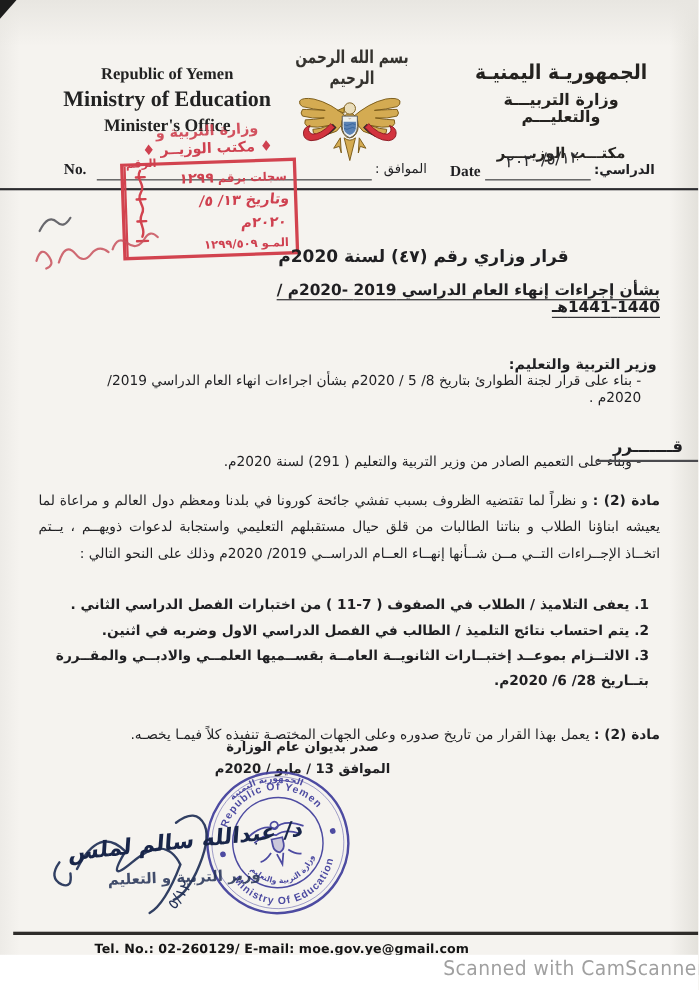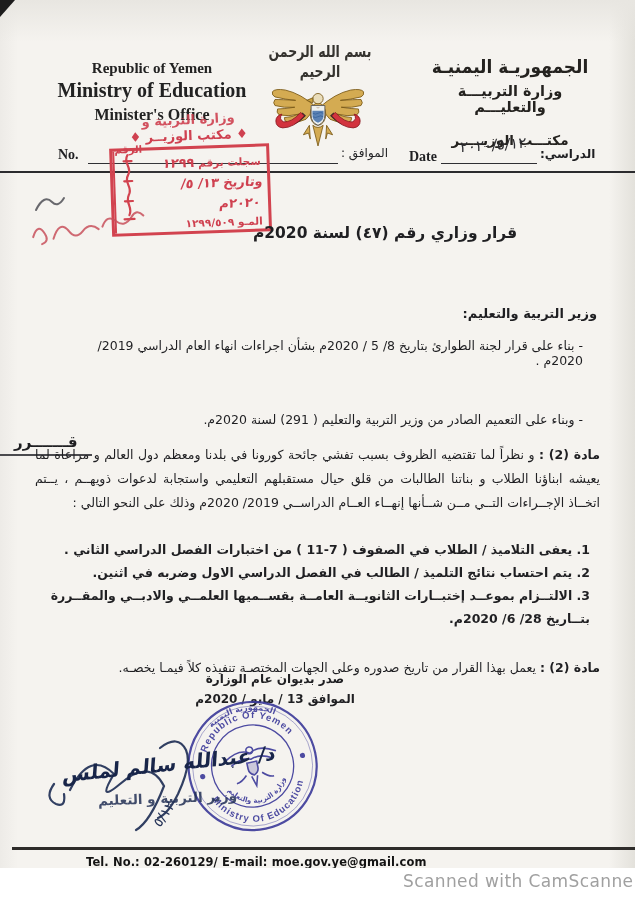--- a/index.html
+++ b/index.html
@@ -41,24 +41,24 @@
   .reg-box{margin-top:3px;border:3px solid #d2434f;height:82px;display:flex;flex-direction:row;position:relative;background:rgba(255,255,255,0.04);}
   .reg-col{width:24px;border-left:2.5px solid #d2434f;position:relative;}
   .reg-num-label{position:absolute;top:-7px;right:-4px;font-size:10px;font-weight:bold;background:transparent;}
   .reg-main{flex:1;padding:4px 6px 2px 2px;font-size:10.5px;font-weight:bold;line-height:1.6;}
   .reg-main .hand{font-size:13px;transform:skewX(-8deg);display:inline-block;}
   .scribble{pointer-events:none;}
   
   .title{left:150px;top:224px;width:470px;text-align:center;font-size:15.5px;font-weight:bold;direction:rtl;}
   .subject{left:150px;top:256px;width:450px;text-align:right;font-size:14px;font-weight:bold;direction:rtl;text-decoration:underline;text-underline-offset:4px;}
   
-  .salutation{left:300px;top:306px;right:38px;text-align:right;font-size:13px;font-weight:bold;direction:rtl;}
+  .salutation{left:300px;top:324px;right:38px;text-align:right;font-size:13px;font-weight:bold;direction:rtl;}
   .pre1{left:60px;top:338px;right:52px;text-align:right;font-size:12.5px;direction:rtl;}
   .pre2{left:45px;top:376px;right:52px;text-align:right;font-size:12.5px;direction:rtl;margin-top:36px;}
-  .qarar{left:0;top:432px;width:635px;text-align:left;}
+  .qarar{left:0;top:396px;width:635px;text-align:right;}
   .qarar span{display:inline-block;font-size:15px;font-weight:bold;border-bottom:2px solid #4a4a4e;padding:0 14px 3px;direction:rtl;}
   .art1{left:35px;top:443px;width:565px;font-size:12.5px;line-height:1.9;direction:rtl;text-align:justify;}
   .art1 b{font-weight:bold;}
   .list{left:45px;top:538px;width:545px;font-size:12.5px;line-height:1.85;direction:rtl;text-align:right;font-weight:bold;}
   .art2{left:35px;top:660px;width:565px;font-size:12.5px;direction:rtl;text-align:right;}
   .issued{left:150px;top:670px;width:250px;text-align:center;font-size:12px;font-weight:bold;line-height:1.65;direction:rtl;}
   
   .round-stamp{left:183px;top:696px;transform:rotate(-12deg);opacity:.92;}
   .sig-flourish{left:40px;top:728px;}
   .sig-name{left:62px;top:752px;font-size:20px;font-weight:bold;color:#182549;transform:rotate(-6deg) skewX(-10deg);direction:rtl;white-space:nowrap;}
@@ -143,20 +143,21 @@
   </div>
 
   <svg class="abs scribble" style="left:26px;top:200px;transform:rotate(-7deg);" width="130" height="48" viewBox="0 0 130 48">
     <path d="M6 30 q6 -14 12 -2 q4 8 -4 10 M26 34 q8 -18 16 -6 q6 10 14 2 q8 -8 16 0 M76 28 q6 -12 14 -4 q8 8 16 -2 q6 -8 12 0" stroke="#c8505c" stroke-width="2" fill="none" stroke-linecap="round" opacity=".85"></path>
   </svg>
   <svg class="abs scribble" style="left:30px;top:186px;" width="40" height="34" viewBox="0 0 40 34">
     <path d="M6 24 q8 -16 16 -8 q6 6 12 -4" stroke="#45454c" stroke-width="2" fill="none" stroke-linecap="round" opacity=".8"></path>
   </svg>
 
   <div class="abs title">قرار وزاري رقم (٤٧) لسنة 2020م</div>
+  <div class="abs subject">بشأن إجراءات إنهاء العام الدراسي 2019 -2020م / 1440‏-‏1441هـ</div>
 
   <div class="abs salutation">وزير التربية والتعليم:</div>
   <div class="abs pre1">- بناء على قرار لجنة الطوارئ بتاريخ 8/ 5 / 2020م بشأن اجراءات انهاء العام الدراسي 2019/ 2020م .</div>
   <div class="abs pre2">- وبناء على التعميم الصادر من وزير التربية والتعليم ( 291) لسنة 2020م.</div>
 
   <div class="abs qarar">
     <span>قـــــــرر</span>
   </div>
 
   <div class="abs art1">

